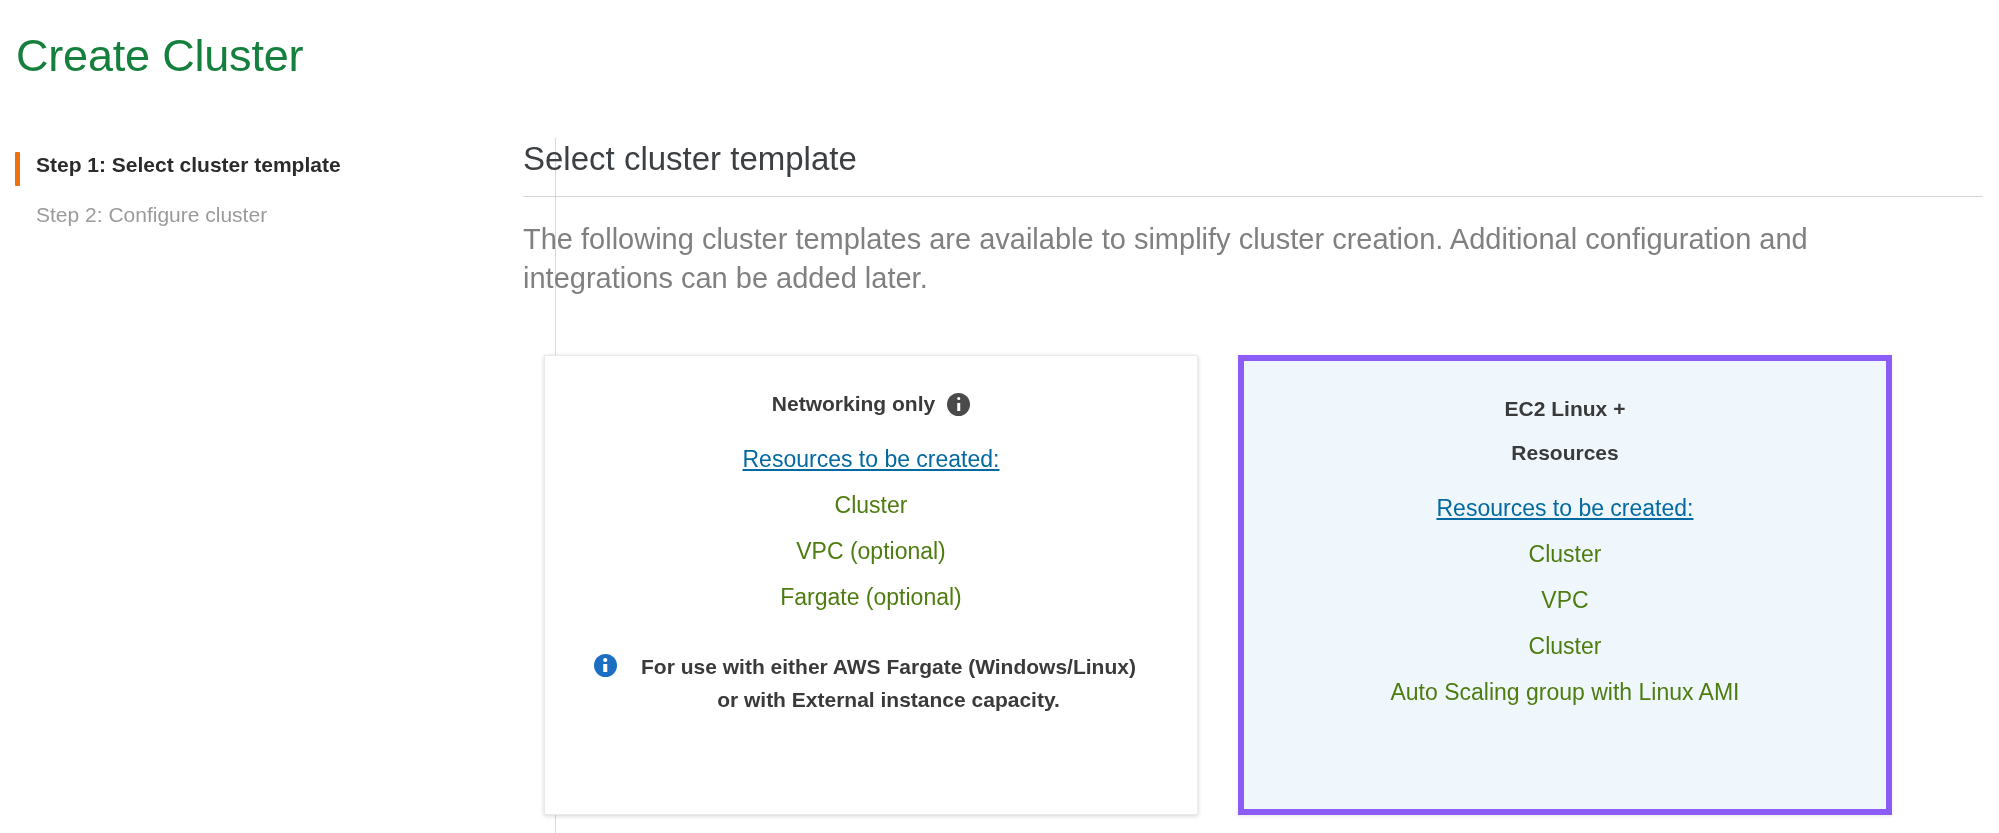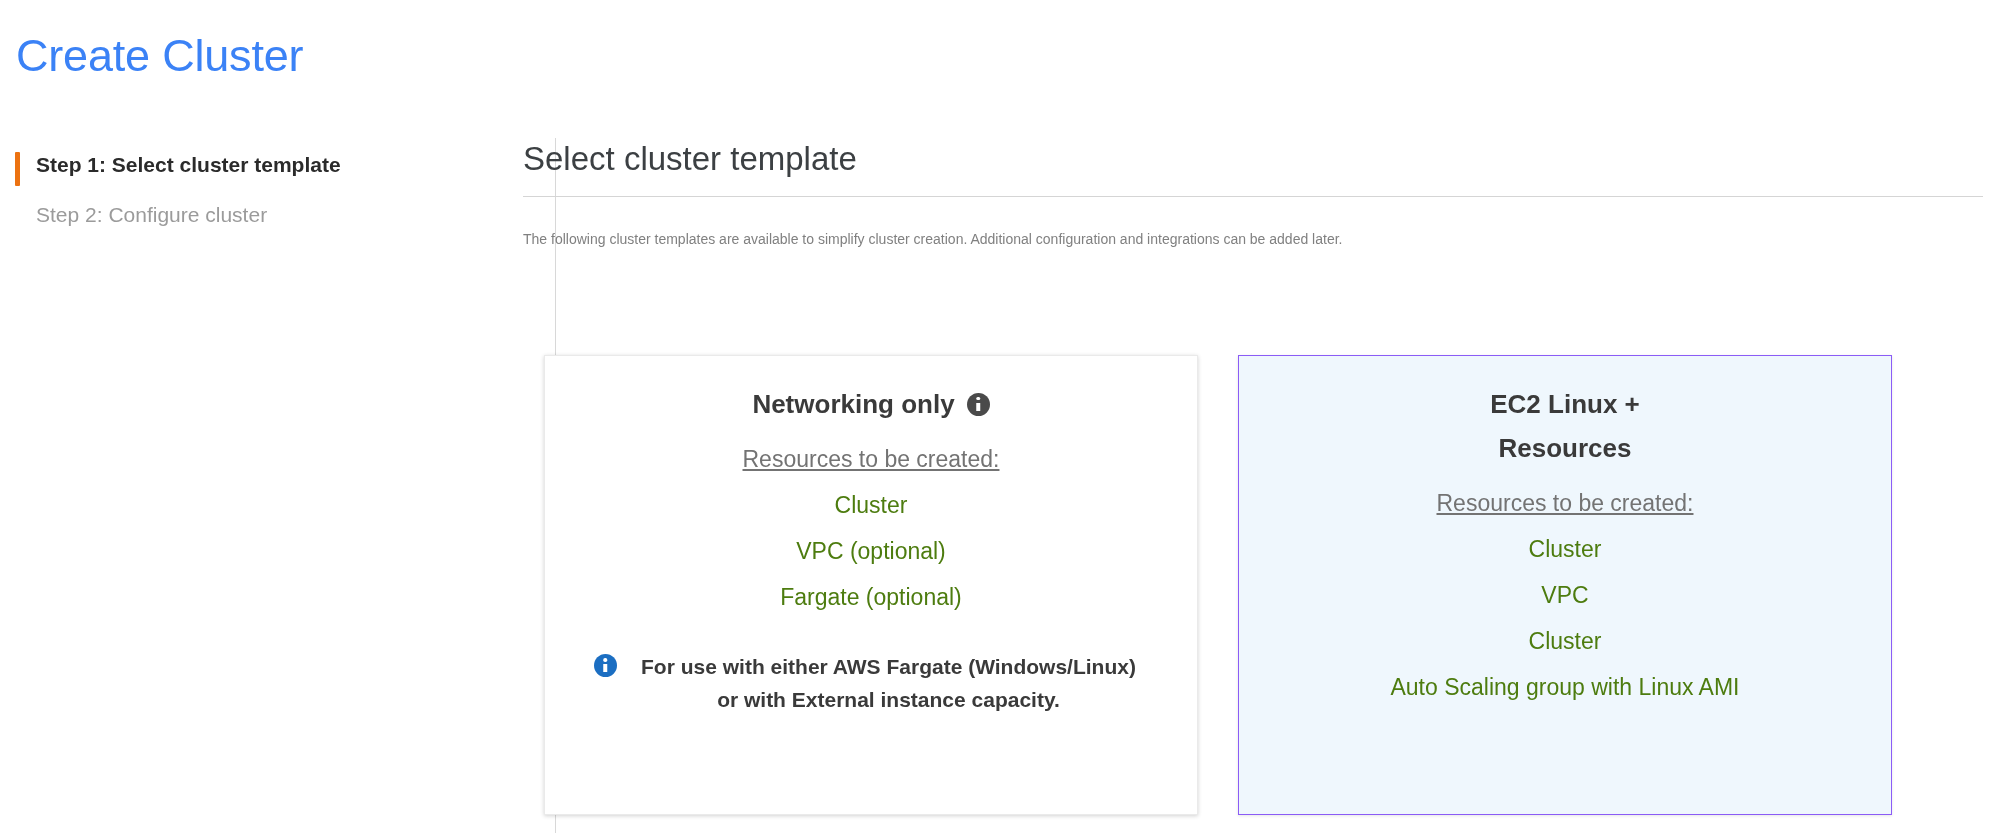--- a/index.html
+++ b/index.html
@@ -16,21 +16,21 @@
     position: relative;
   }
 
   
   .page-title {
     position: absolute;
     left: 16px;
     top: 28px;
     font-size: 45px;
     font-weight: 400;
-    color: #3b82f6;
+    color: #15803d;
     letter-spacing: -0.2px;
     line-height: 56px;
     white-space: nowrap;
   }
 
   
   .wizard-sidebar {
     position: absolute;
     left: 0;
     top: 138px;
@@ -93,21 +93,21 @@
     white-space: nowrap;
   }
   .section-divider {
     height: 1px;
     background: #d5d5d5;
     width: 1460px;
     margin: 0;
   }
   .section-desc {
     margin: 23px 0 0 0;
-    font-size: 14px;
+    font-size: 29px;
     line-height: 39px;
     color: #808080;
     max-width: 1420px;
   }
 
   
   .cards {
     position: absolute;
     left: 544px;
     top: 355px;
@@ -122,25 +122,25 @@
     text-align: center;
     cursor: pointer;
   }
   .template-card.plain {
     background: #ffffff;
     border: 1px solid #eaeaea;
     box-shadow: 0 1px 4px rgba(0,0,0,0.18);
   }
   .template-card.selected {
     background: #eff7fd;
-    border: 1px solid #8b5cf6;
+    border: 6px solid #8b5cf6;
     box-shadow: 0 1px 3px rgba(0,0,0,0.10);
   }
   .card-title {
-    font-size: 26px;
+    font-size: 21px;
     font-weight: 700;
     color: #3a3a3a;
     line-height: 44px;
     margin: 0 0 0 0;
     display: block;
   }
   .card-title-row {
     display: flex;
     align-items: center;
     justify-content: center;
@@ -171,21 +171,21 @@
     position: absolute;
     left: 50%;
     top: 10px;
     transform: translateX(-50%);
     width: 3.5px;
     height: 8px;
     background: #fff;
   }
   .resources-label {
     font-size: 23px;
-    color: #737373;
+    color: #0369a1;
     text-decoration: underline;
     display: inline-block;
     margin-top: 18px;
     line-height: 30px;
   }
   .resource-item {
     font-size: 23px;
     color: #4d7c0f;
     line-height: 30px;
     margin-top: 16px;

